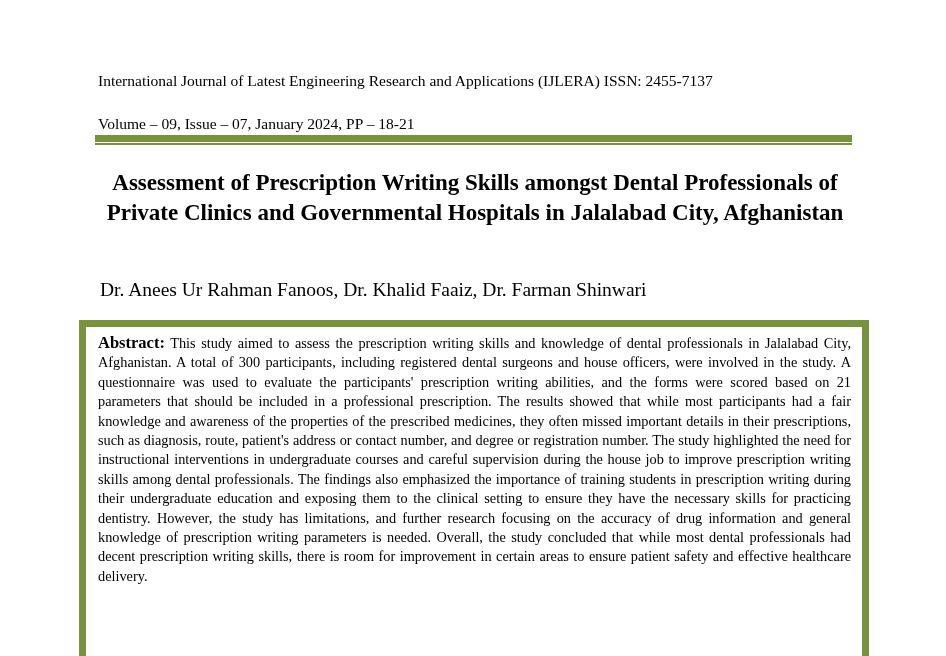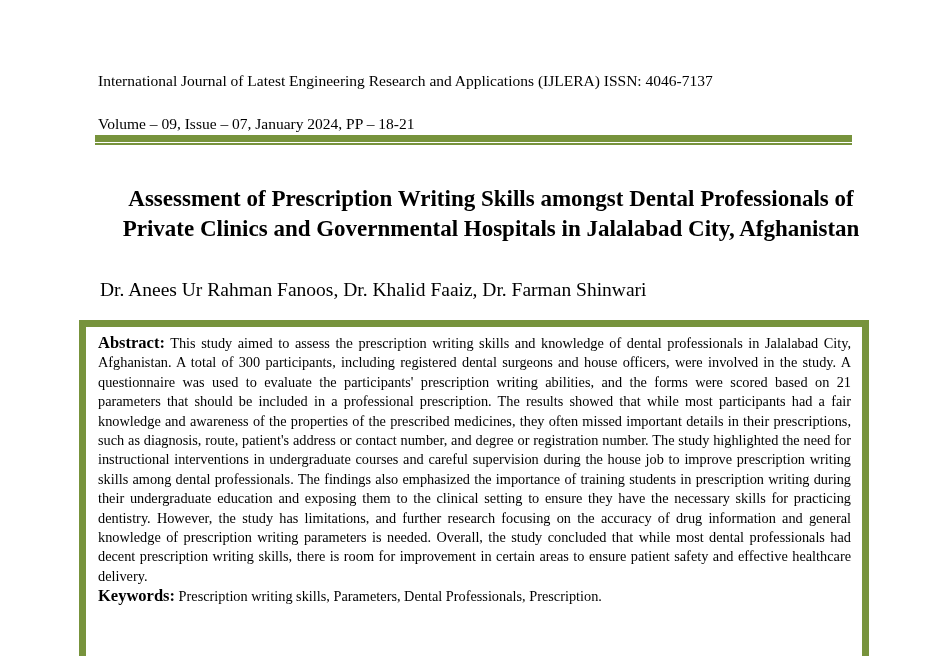--- a/index.html
+++ b/index.html
@@ -105,29 +105,28 @@
       margin: 0;
     }
     .keywords-label {
       font-weight: bold;
       font-size: 16.5px;
     }
   </style>
 </head>
 <body>
 
-<div id="journal-name" class="journal-line">International Journal of Latest Engineering Research and Applications (IJLERA) ISSN: 4046-7137</div>
+<div id="journal-name" class="journal-line">International Journal of Latest Engineering Research and Applications (IJLERA) ISSN: 2455-7137</div>
 <div id="volume-line" class="journal-line">Volume – 09, Issue – 07, January 2024, PP – 18-21</div>
 
 <div class="rule-thick"></div>
 <div class="rule-thin"></div>
 
-<h1 class="title" style="margin:16px;">Assessment of Prescription Writing Skills amongst Dental Professionals of Private Clinics and Governmental Hospitals in Jalalabad City, Afghanistan</h1>
+<h1 class="title" style="margin:0;">Assessment of Prescription Writing Skills amongst Dental Professionals of Private Clinics and Governmental Hospitals in Jalalabad City, Afghanistan</h1>
 
 <div class="authors">Dr. Anees Ur Rahman Fanoos, Dr. Khalid Faaiz, Dr. Farman Shinwari</div>
 
 <div class="abstract-outer">
   <div class="abstract-sep"></div>
   <div class="abstract-inner">
     <p><span class="label">Abstract:</span> <span>This study aimed to assess the prescription writing skills and knowledge of dental professionals in Jalalabad City, Afghanistan. A total of 300 participants, including registered dental surgeons and house officers, were involved in the study. A questionnaire was used to evaluate the participants' prescription writing abilities, and the forms were scored based on 21 parameters that should be included in a professional prescription. The results showed that while most participants had a fair knowledge and awareness of the properties of the prescribed medicines, they often missed important details in their prescriptions, such as diagnosis, route, patient's address or contact number, and degree or registration number. The study highlighted the need for instructional interventions in undergraduate courses and careful supervision during the house job to improve prescription writing skills among dental professionals. The findings also emphasized the importance of training students in prescription writing during their undergraduate education and exposing them to the clinical setting to ensure they have the necessary skills for practicing dentistry. However, the study has limitations, and further research focusing on the accuracy of drug information and general knowledge of prescription writing parameters is needed. Overall, the study concluded that while most dental professionals had decent prescription writing skills, there is room for improvement in certain areas to ensure patient safety and effective healthcare delivery.</span></p>
-    <p><span class="keywords-label">Keywords:</span> <span>Prescription writing skills, Parameters, Dental Professionals, Prescription.</span></p>
   </div>
 </div>
 
 </body></html>

